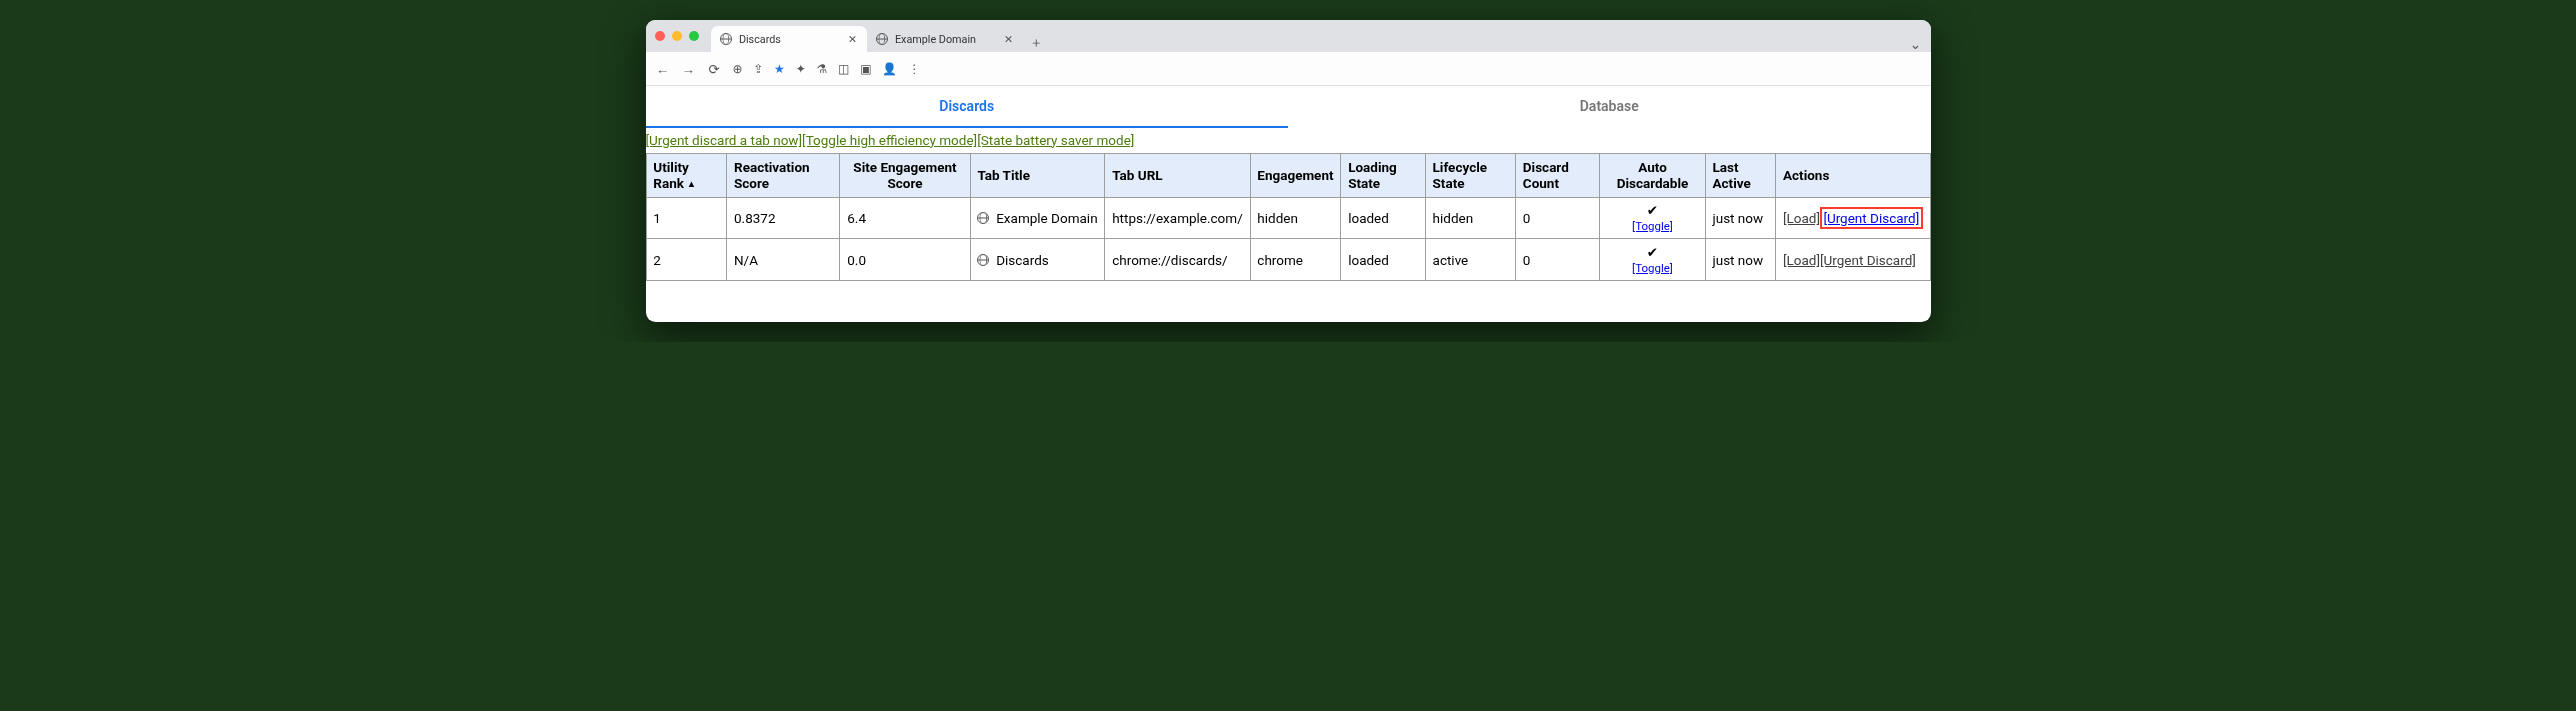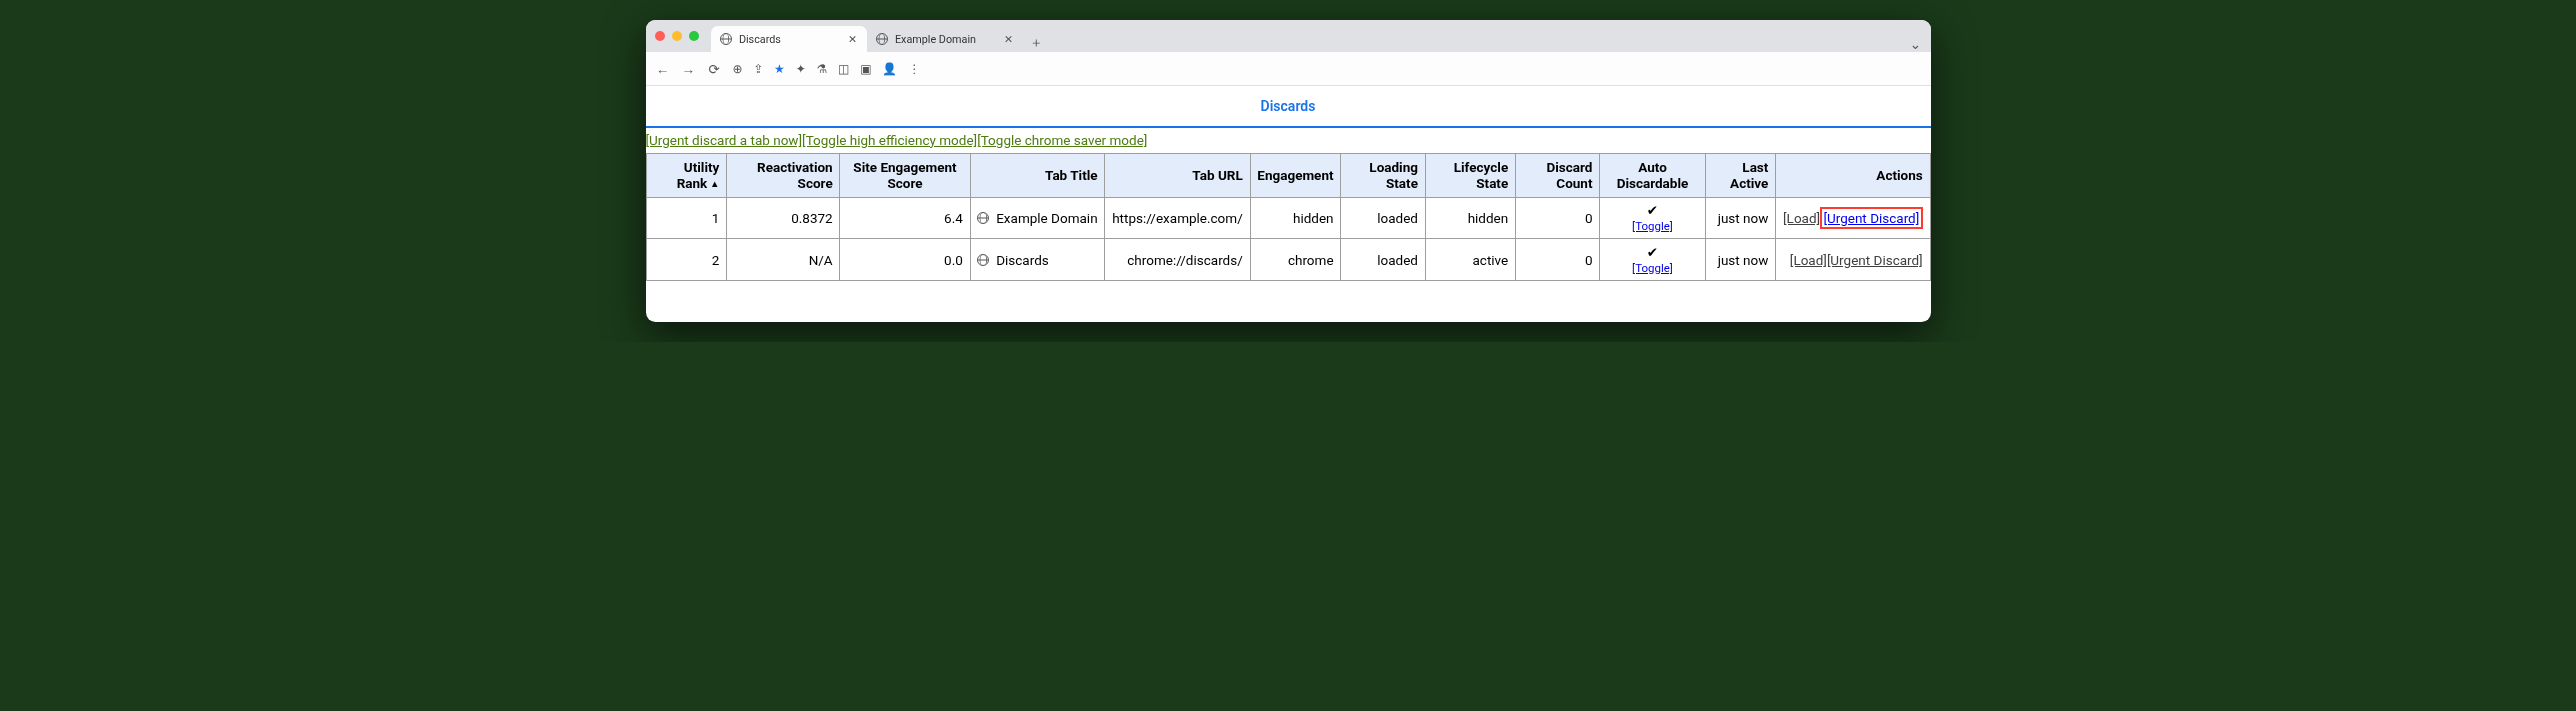--- a/index.html
+++ b/index.html
@@ -72,21 +72,21 @@
     color: #777; font-weight: 600;
   }
   .pagetab.active { color: #1a73e8; border-bottom: 2px solid #1a73e8; }
   
   .actionlinks { padding: 2.7px 0 5.4px 0; font-size: 13.5px; }
   .actionlinks a { color: #4d7c0f; text-decoration: underline; }
   
   table {
     width: 100%; border-collapse: collapse; table-layout: auto;
   }
-  th, td { border: 0.7px solid #9e9e9e; padding: 5.4px 6.8px; text-align: right; vertical-align: middle; font-size: 13.5px; }
+  th, td { border: 0.7px solid #9e9e9e; padding: 5.4px 6.8px; text-align: left; vertical-align: middle; font-size: 13.5px; }
   th { background: #e3ecfa; font-weight: 700; }
   .sortcol::after { content:"▲"; font-size:9.5px; margin-left:2.7px; position:relative; top:-1.4px;}
   .center { text-align: center; }
   .tabtitle-cell { display:flex; align-items:center; gap:6.8px; white-space:nowrap;}
   .check { font-size: 13.5px; display:block; }
   .tlink { color:#0000ee; text-decoration: underline; font-size:11.5px; }
   .actions { white-space: nowrap; }
   .linkgray { color:#404040; text-decoration: underline; }
   .linkblue { color:#0000ee; text-decoration: underline; }
   .highlight-red { border: 2.7px solid #ff3b30; padding: 1.4px 1.4px; display:inline-block;}
@@ -131,24 +131,25 @@
       <span>⚗</span>
       <span>◫</span>
       <span>▣</span>
       <span>👤</span>
       <span>⋮</span>
     </div>
   </div>
 
   <div class="pagetabs">
     <div class="pagetab active">Discards</div>
+    <div class="pagetab">Database</div>
   </div>
 
   <div class="actionlinks">
-    <a href="#">[Urgent discard a tab now]</a><a href="#">[Toggle high efficiency mode]</a><a href="#">[Toggle chrome saver mode]</a>
+    <a href="#">[Urgent discard a tab now]</a><a href="#">[Toggle high efficiency mode]</a><a href="#">[State battery saver mode]</a>
   </div>
 
   <table>
     <thead>
       <tr>
         <th class="sortcol">Utility Rank</th>
         <th>Reactivation Score</th>
         <th class="center">Site Engagement Score</th>
         <th>Tab Title</th>
         <th>Tab URL</th>

